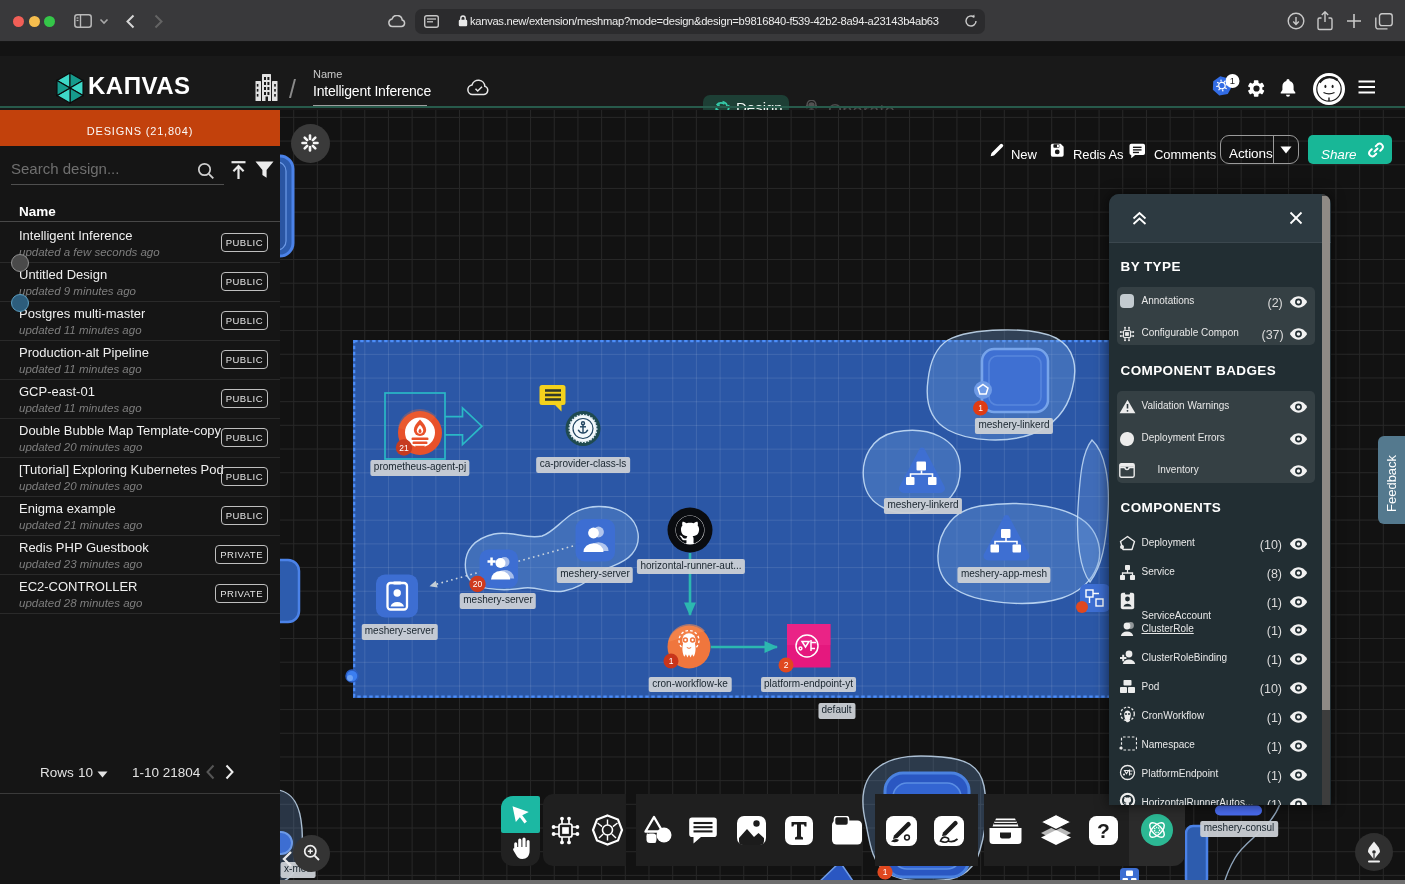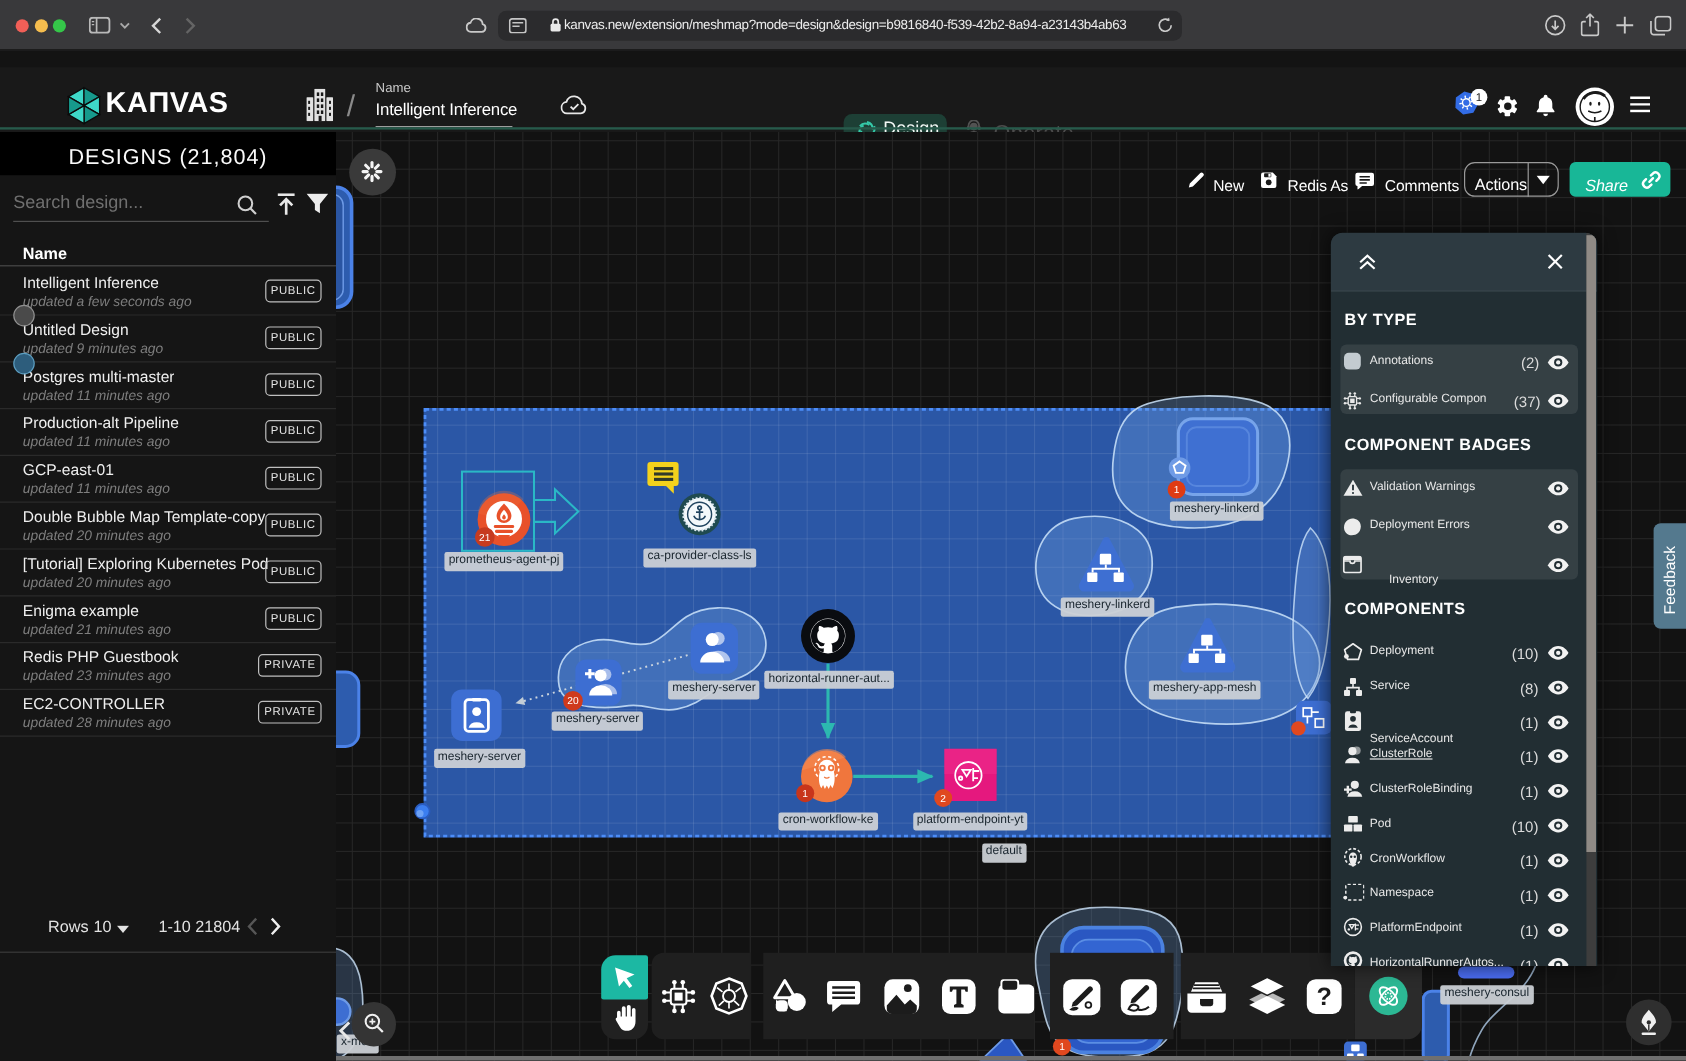--- a/index.html
+++ b/index.html
@@ -16,21 +16,21 @@
   #greenline { position:absolute; left:0; top:106px; width:1405px; height:2px; background:#275a4b; }
   #kanvastxt { position:absolute; left:88px; top:16px; font-size:24px; font-weight:bold; color:#fff; letter-spacing:0.5px; }
   #nmlabel { position:absolute; left:313px; top:12px; font-size:11px; color:#c9c9c9; }
   #nmvalue { position:absolute; left:313px; top:26.5px; font-size:14px; letter-spacing:-0.2px; color:#fff; }
   #nmline  { position:absolute; left:313px; top:48.5px; width:114px; height:1.5px; background:#9d9d9d; }
   #tabdesign { position:absolute; left:703px; top:39px; width:86px; height:25px; background:#1d3f35; border-radius:7px 7px 0 0; }
   #tabdesign span { position:absolute; left:33px; top:4px; font-size:15px; color:#f2f8f5; }
   #taboperate span { position:absolute; left:828px; top:45px; font-size:18px; color:#4c4c4c; letter-spacing:0.3px; }
   
   #sidebar { position:absolute; left:0; top:110px; width:280px; height:774px; background:#151515; z-index:6; }
-  #sbtitle { position:absolute; left:0; top:0; width:280px; height:36px; background:#000000; color:#fafafa; font-size:18px; letter-spacing:0.8px; text-align:center; line-height:42px; }
+  #sbtitle { position:absolute; left:0; top:0; width:280px; height:36px; background:#c2410c; color:#fafafa; font-size:11px; letter-spacing:0.8px; text-align:center; line-height:42px; }
   #sbsearch { position:absolute; left:11px; top:50px; font-size:15px; color:#6f6f6f; }
   .sbrow { position:absolute; left:0; width:280px; height:39px; border-bottom:1px solid rgba(255,255,255,0.09); }
   .sbrow .t { position:absolute; left:19px; top:4px; font-size:13px; color:#efefef; max-width:206px; overflow:hidden; white-space:nowrap; }
   .sbrow .s { position:absolute; left:19px; top:22px; font-size:11.5px; color:#7e7e7e; font-style:italic; }
   .chip { position:absolute; right:12px; top:9px; height:19px; line-height:17px; padding:0 4px; border:1px solid #bfbfbf; border-radius:4px; font-size:9.5px; letter-spacing:0.5px; color:#e3e3e3; }
   #sbname { position:absolute; left:19px; top:94px; font-size:13.5px; font-weight:bold; color:#fff; }
   #pag { position:absolute; left:0; top:655px; width:280px; font-size:13.5px; color:#e2e2e2; }
   
   #canvas { position:absolute; left:280px; top:110px; width:1125px; height:774px; background-color:#121212;
     background-image:linear-gradient(#272727 1px, transparent 1px),linear-gradient(90deg, #272727 1px, transparent 1px);
@@ -715,21 +715,21 @@
           <circle cx="1.8" cy="6" r="1"></circle>
           <circle cx="1.8" cy="10" r="1"></circle>
           <circle cx="14.2" cy="6" r="1"></circle>
           <circle cx="14.2" cy="10" r="1"></circle>
         </g>
     </svg>
     <div class="phead" style="top:169px;">COMPONENT BADGES</div>
     <div class="pbox" style="top:197px;height:92px;"></div>
     <div class="prow" style="left:33px;top:206px;">Validation Warnings</div>
     <div class="prow" style="left:33px;top:238px;">Deployment Errors</div>
-    <div class="prow" style="left:33px;top:284px;padding-left:16px;">Inventory</div>
+    <div class="prow" style="left:33px;top:270px;padding-left:16px;">Inventory</div>
     <svg class="abs" style="left:10px;top:205px;" width="17" height="15" viewBox="0 0 17 15">
         <path d="M8.5 0.8 L16.4 14.2 H0.6 Z" fill="#ececec"></path>
         <path d="M8.5 5 v4.5" stroke="#2a363c" stroke-width="1.6"></path>
         <circle cx="8.5" cy="11.8" r="0.9" fill="#2a363c"></circle>
       </svg>
     <svg class="abs" style="left:10px;top:237px;" width="16" height="16" viewBox="0 0 16 16">
         <path d="M8 1 C11 1 15 3 15 7.5 C15 12.5 11.5 15 7.5 15 C3.5 15 1 12 1 8.5 C1 4 4.5 1 8 1 Z" fill="#ececec"></path>
       </svg>
     <svg class="abs" style="left:10px;top:269px;" width="16" height="15" viewBox="0 0 16 15">
         <rect x="0.8" y="0.8" width="14.4" height="13.4" rx="1.6" fill="none" stroke="#ececec" stroke-width="1.4"></rect>

